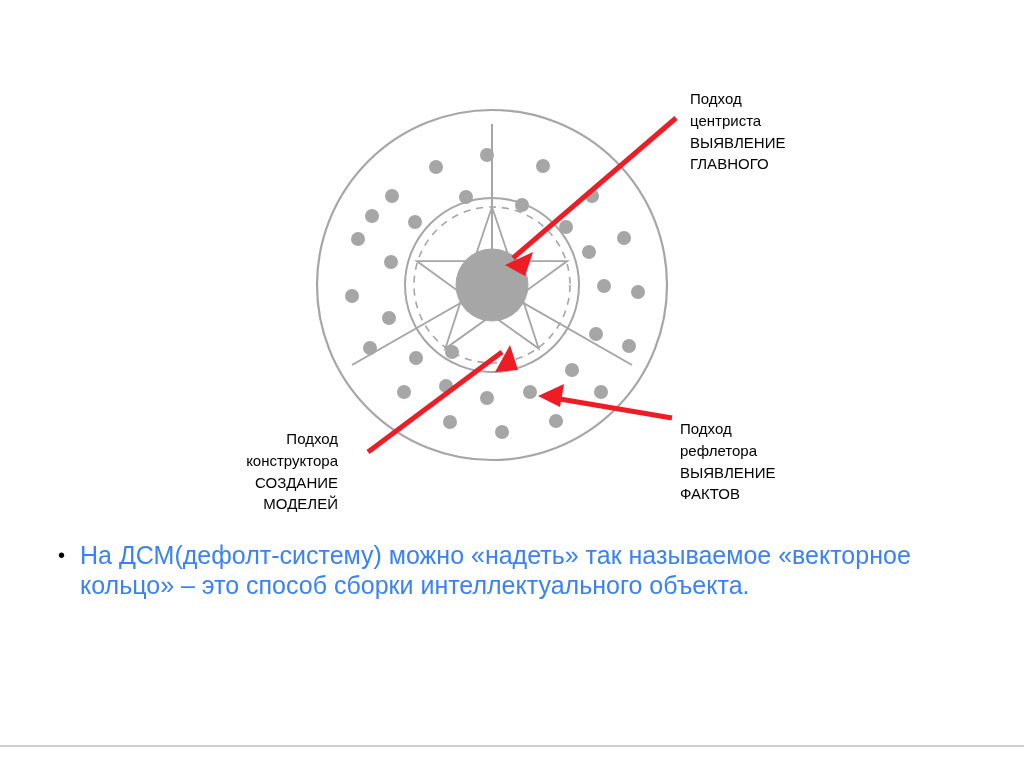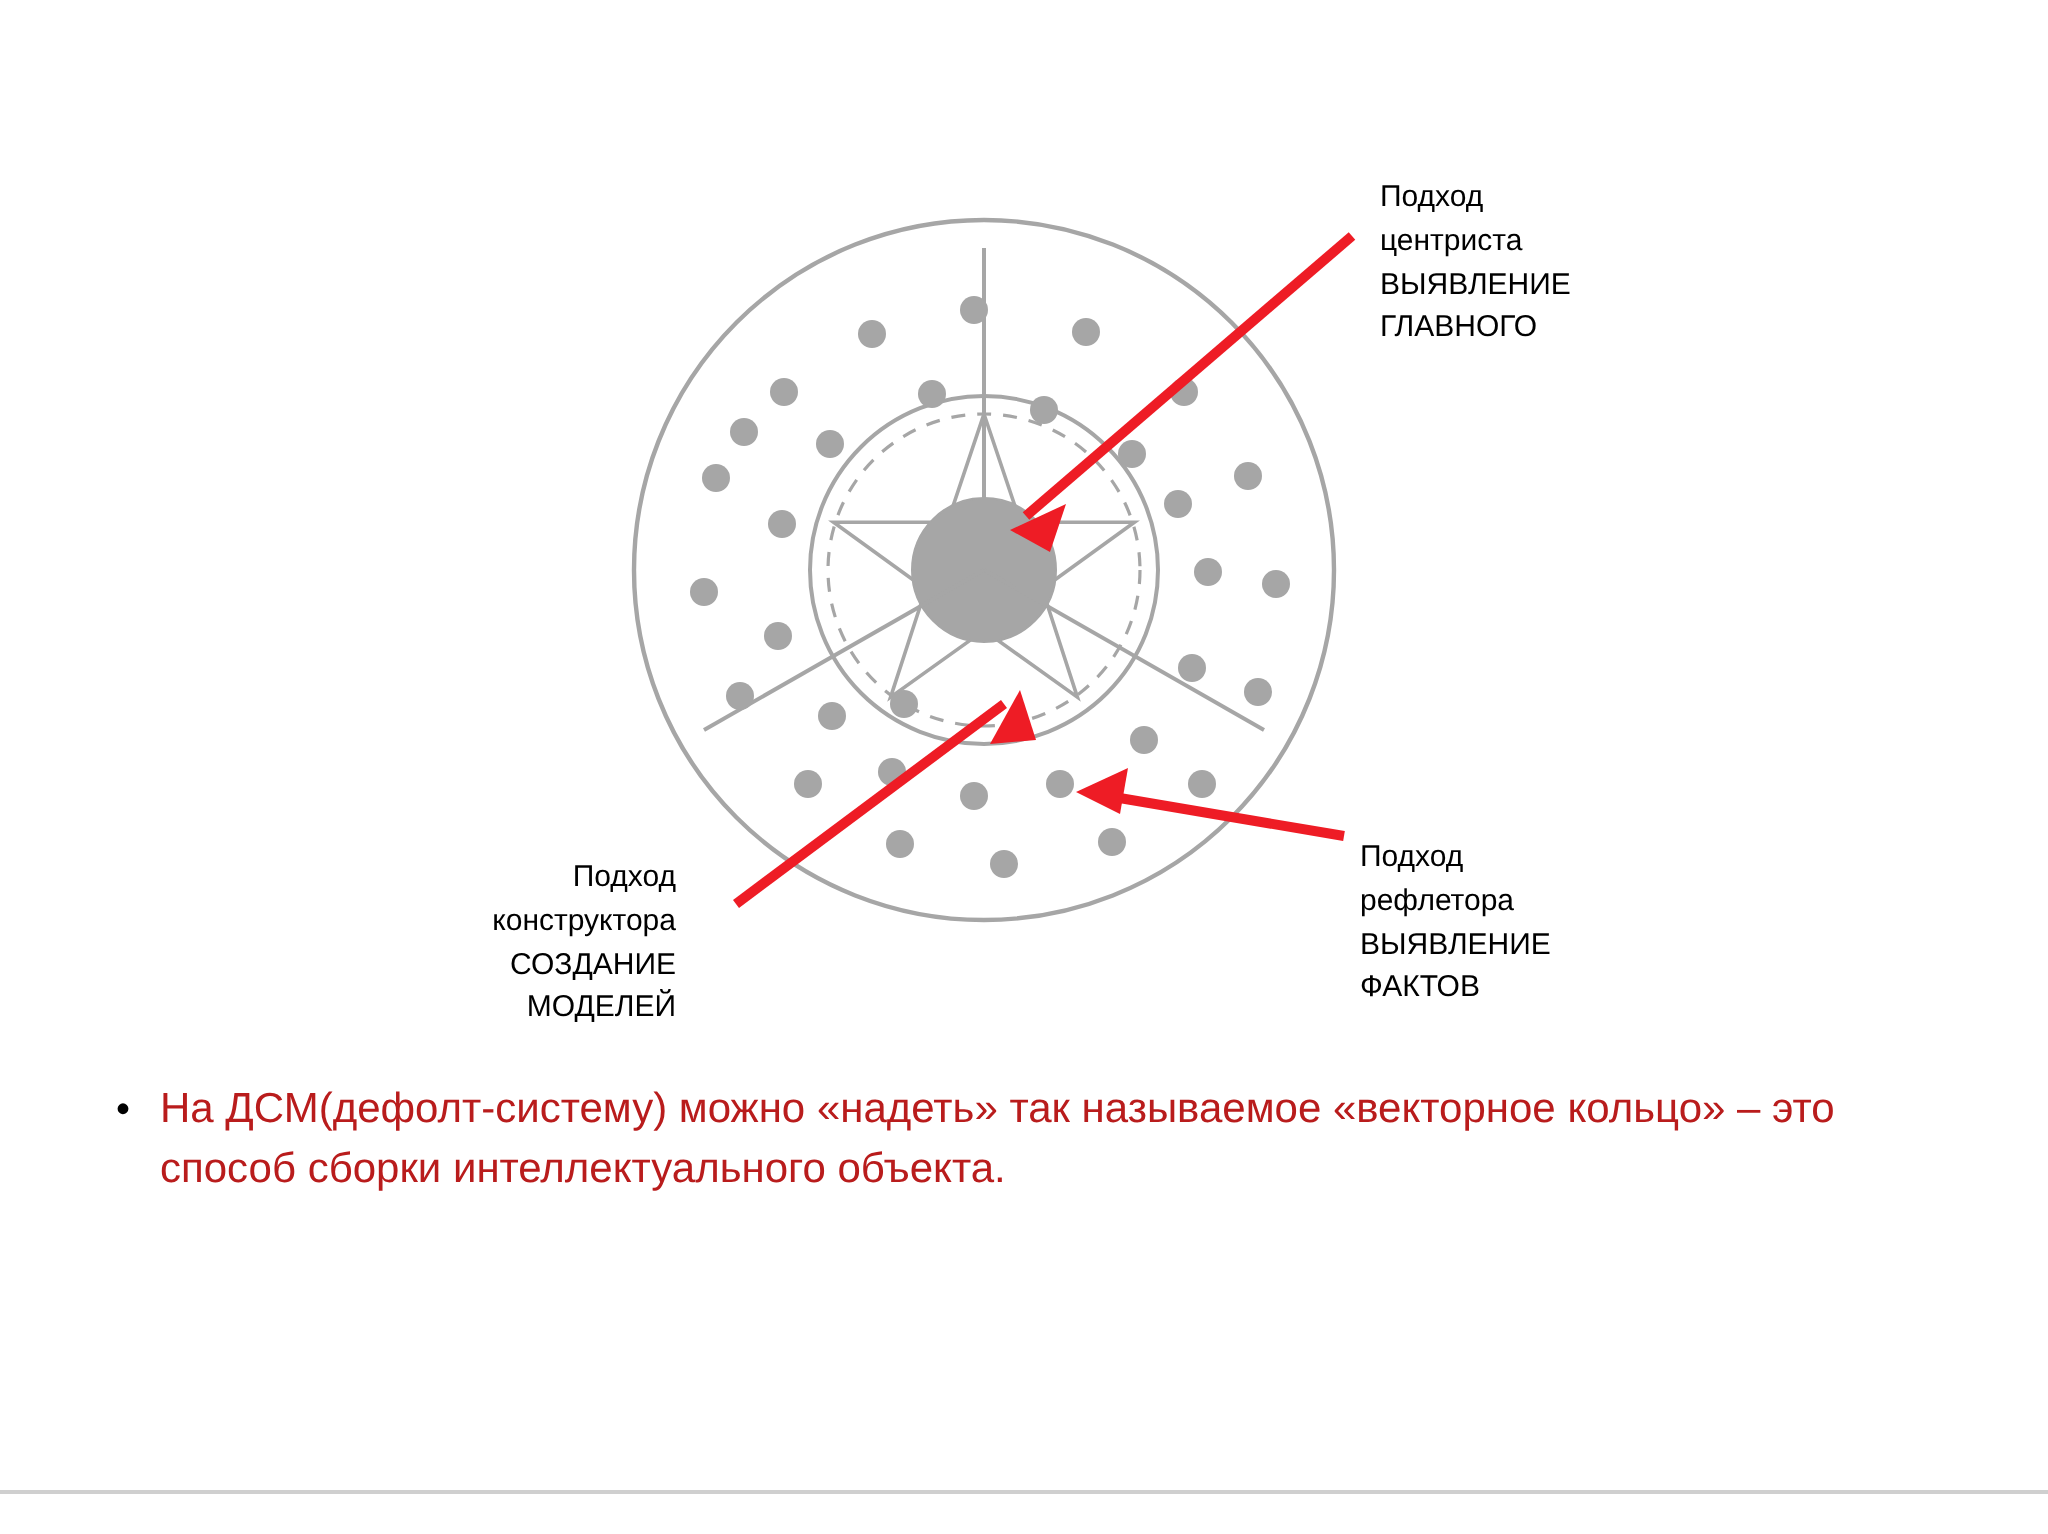--- a/index.html
+++ b/index.html
@@ -64,23 +64,23 @@
     width: 22px;
     flex: 0 0 22px;
     font-size: 20px;
     line-height: 30px;
     color: #000;
     text-align: left;
   }
   #bullet-text {
     flex: 1 1 auto;
     font-family: "Liberation Sans", sans-serif;
-    font-size: 21px;
+    font-size: 25px;
     line-height: 30px;
-    color: #b91c1c;
+    color: #3b82f6;
   }
   #footer-rule {
     position: absolute;
     left: 0;
     bottom: 20px;
     width: 1024px;
     height: 2px;
     background: #cfcfcf;
   }
 </style>

